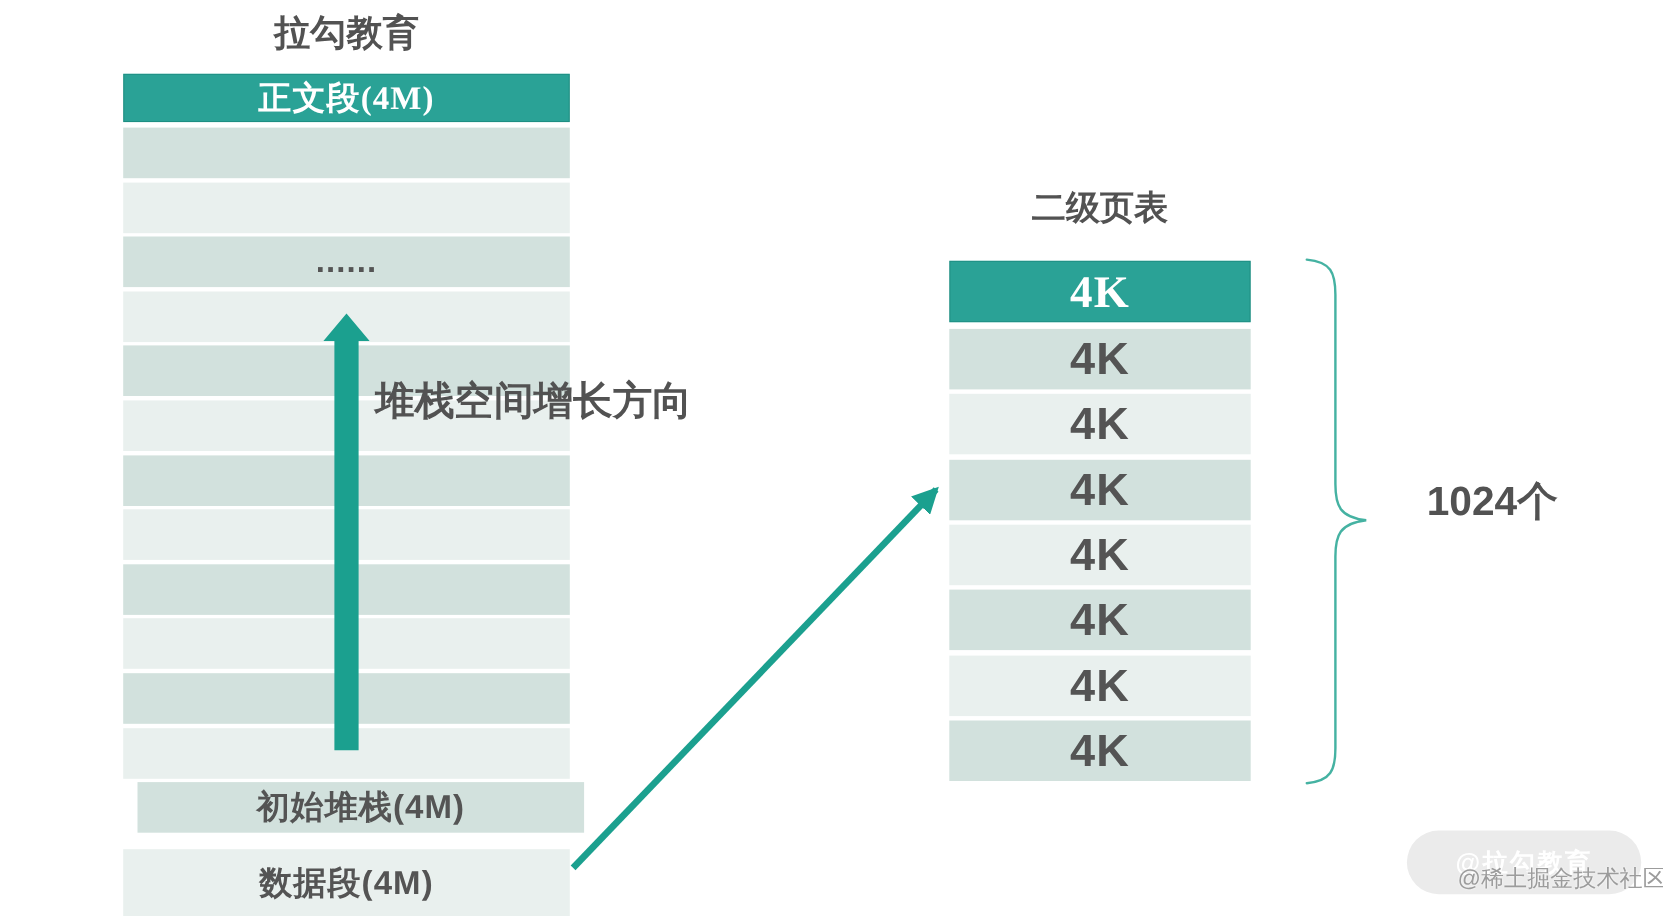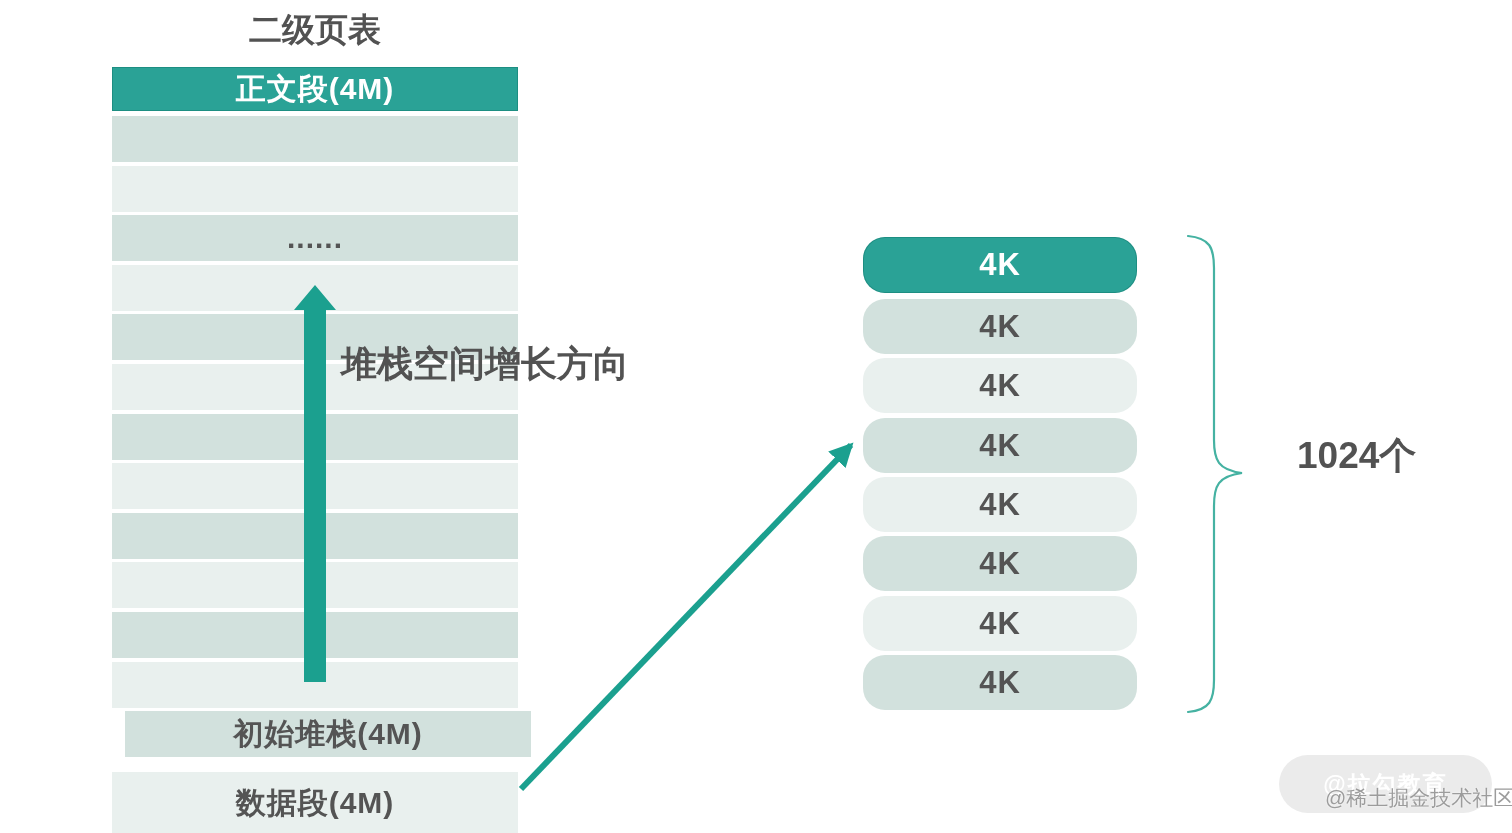--- a/index.html
+++ b/index.html
@@ -6,61 +6,62 @@
   .canvas{position:relative;width:1512px;height:833px;overflow:hidden;background:var(--bg,#fff);}
   .ttl{position:absolute;text-align:center;font-weight:bold;color:var(--text,#525252);}
   #left-title{left:112px;width:406px;top:8px;font-size:33px;}
   #right-title{left:863px;width:274px;top:168px;font-size:31px;}
   .tbl{position:absolute;top:0;height:833px;}
   #left-table{left:112px;width:406px;}
   #right-table{left:863px;width:274px;}
   .trow{position:absolute;left:0;width:100%;display:flex;align-items:center;justify-content:center;
         font-weight:bold;color:#545454;letter-spacing:1px;}
   .trow.header{background:var(--teal,#2aa296);color:var(--header-text,#fff);
-        box-shadow:inset 0 0 0 1px rgba(0,96,86,.30);}
+        box-shadow:inset 0 0 0 1px rgba(0,96,86,.30);font-family:Liberation Serif, serif;}
   .trow.dark{background:var(--row-dark,#d2e1dd);}
   .trow.light{background:var(--row-light,#e9f0ee);}
   #left-table .trow{font-size:30px;}
-  #right-table .trow{font-size:31px;border-radius:22px;}
+  #right-table .trow{font-size:41px;}
   #svg-overlay{position:absolute;left:0;top:0;pointer-events:none;}
   #stack-label{position:absolute;left:341px;top:340px;font-size:36px;font-weight:bold;
         color:var(--text,#525252);white-space:nowrap;}
   #count-label{position:absolute;left:1297px;top:431px;font-size:37px;font-weight:bold;
         color:var(--text,#525252);white-space:nowrap;}
   #wm-pill{position:absolute;left:1279px;top:755px;width:213px;height:58px;border-radius:29px;
         background:var(--wm-pill,#ebebeb);display:flex;align-items:center;justify-content:center;}
   #wm-pill .wm-text{color:var(--wm-text,#ffffff);font-size:23px;font-weight:bold;letter-spacing:2px;}
   #wm-small{position:absolute;left:1325px;top:784px;font-size:21px;color:var(--wm-small,#9c9c9c);
         white-space:nowrap;text-shadow:0 0 2px #ffffff;}
 </style>
 </head>
 <body>
 
 <div class="canvas">
 
-  <div class="ttl" id="left-title">二级页表</div>
+  <div class="ttl" id="left-title">拉勾教育</div>
 
   <div class="tbl" id="left-table">
       <div class="trow header" style="top: 67px; height: 44px;">正文段(4M)</div>
       <div class="trow dark" style="top: 116px; height: 46px;"></div>
       <div class="trow light" style="top: 166px; height: 46px;"></div>
       <div class="trow dark" style="top: 215px; height: 46px;">......</div>
       <div class="trow light" style="top: 265px; height: 46px;"></div>
       <div class="trow dark" style="top: 314px; height: 46px;"></div>
       <div class="trow light" style="top: 364px; height: 46px;"></div>
       <div class="trow dark" style="top: 414px; height: 46px;"></div>
       <div class="trow light" style="top: 463px; height: 46px;"></div>
       <div class="trow dark" style="top: 513px; height: 46px;"></div>
       <div class="trow light" style="top: 562px; height: 46px;"></div>
       <div class="trow dark" style="top: 612px; height: 46px;"></div>
       <div class="trow light" style="top: 662px; height: 46px;"></div>
       <div class="trow dark" style="top: 711px; height: 46px; margin-left: 13px;">初始堆栈(4M)</div>
       <div class="trow light" style="top: 772px; height: 62px;">数据段(4M)</div>
     </div>
 
+  <div class="ttl" id="right-title">二级页表</div>
 
   <div class="tbl" id="right-table">
       <div class="trow header" style="top: 237px; height: 56px;">4K</div>
       <div class="trow dark" style="top: 299px; height: 55px;">4K</div>
       <div class="trow light" style="top: 358px; height: 55px;">4K</div>
       <div class="trow dark" style="top: 418px; height: 55px;">4K</div>
       <div class="trow light" style="top: 477px; height: 55px;">4K</div>
       <div class="trow dark" style="top: 536px; height: 55px;">4K</div>
       <div class="trow light" style="top: 596px; height: 55px;">4K</div>
       <div class="trow dark" style="top: 655px; height: 55px;">4K</div>

